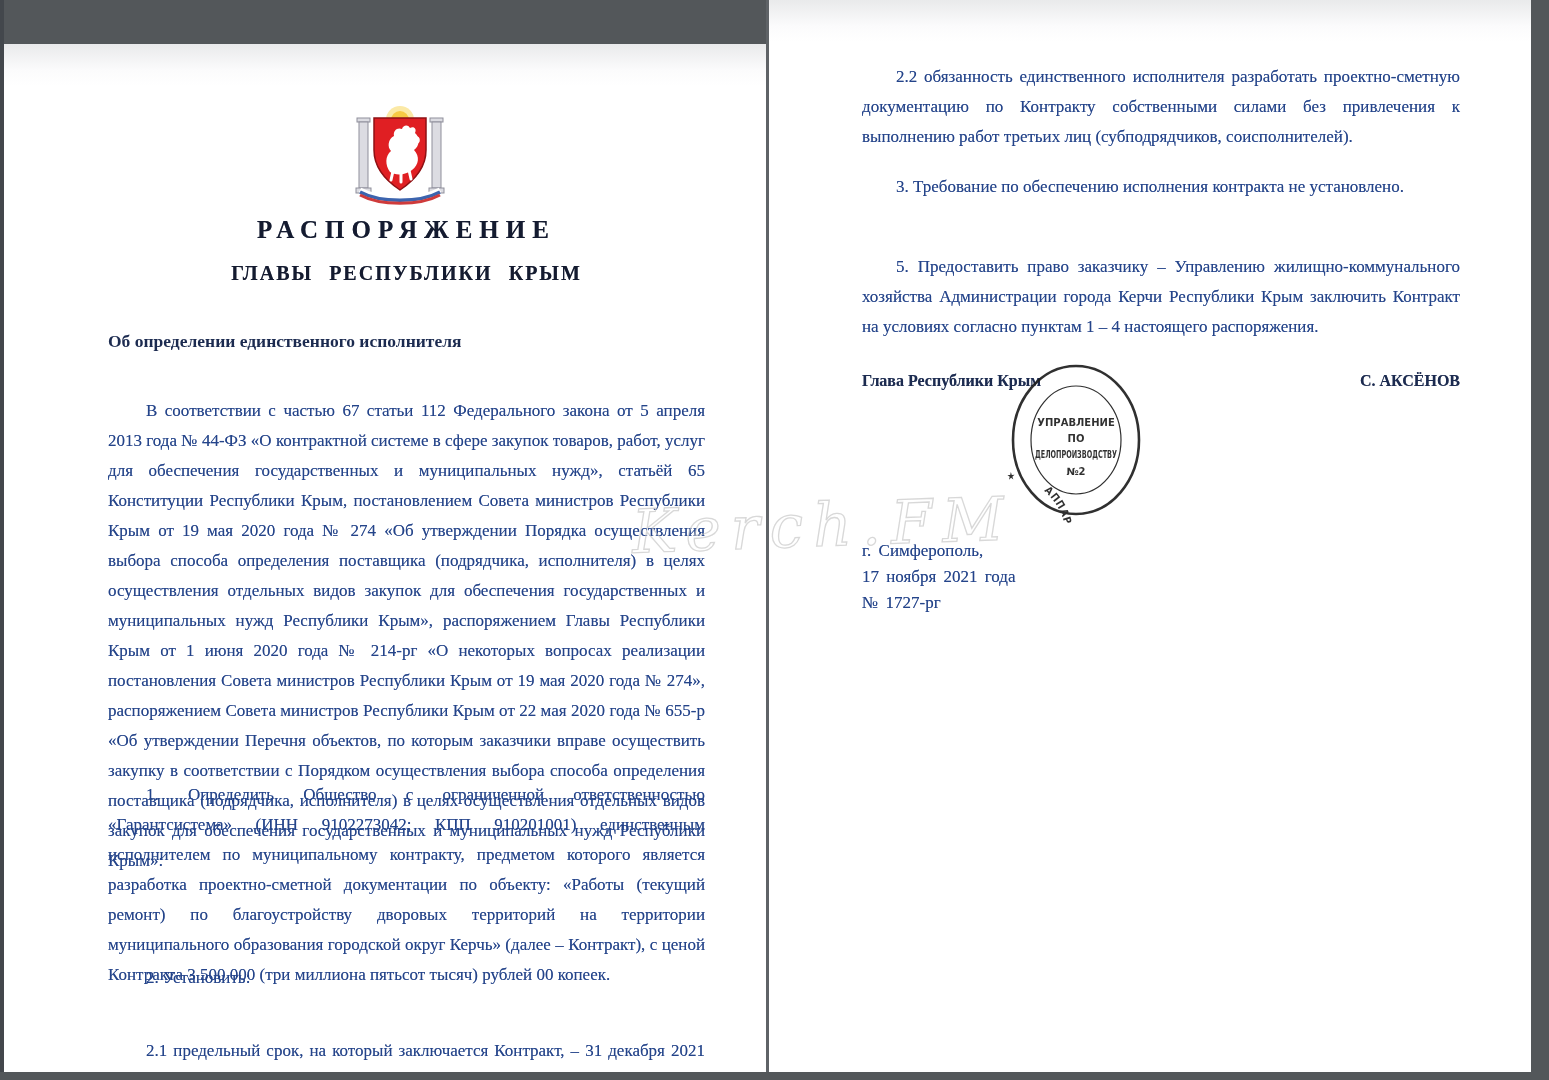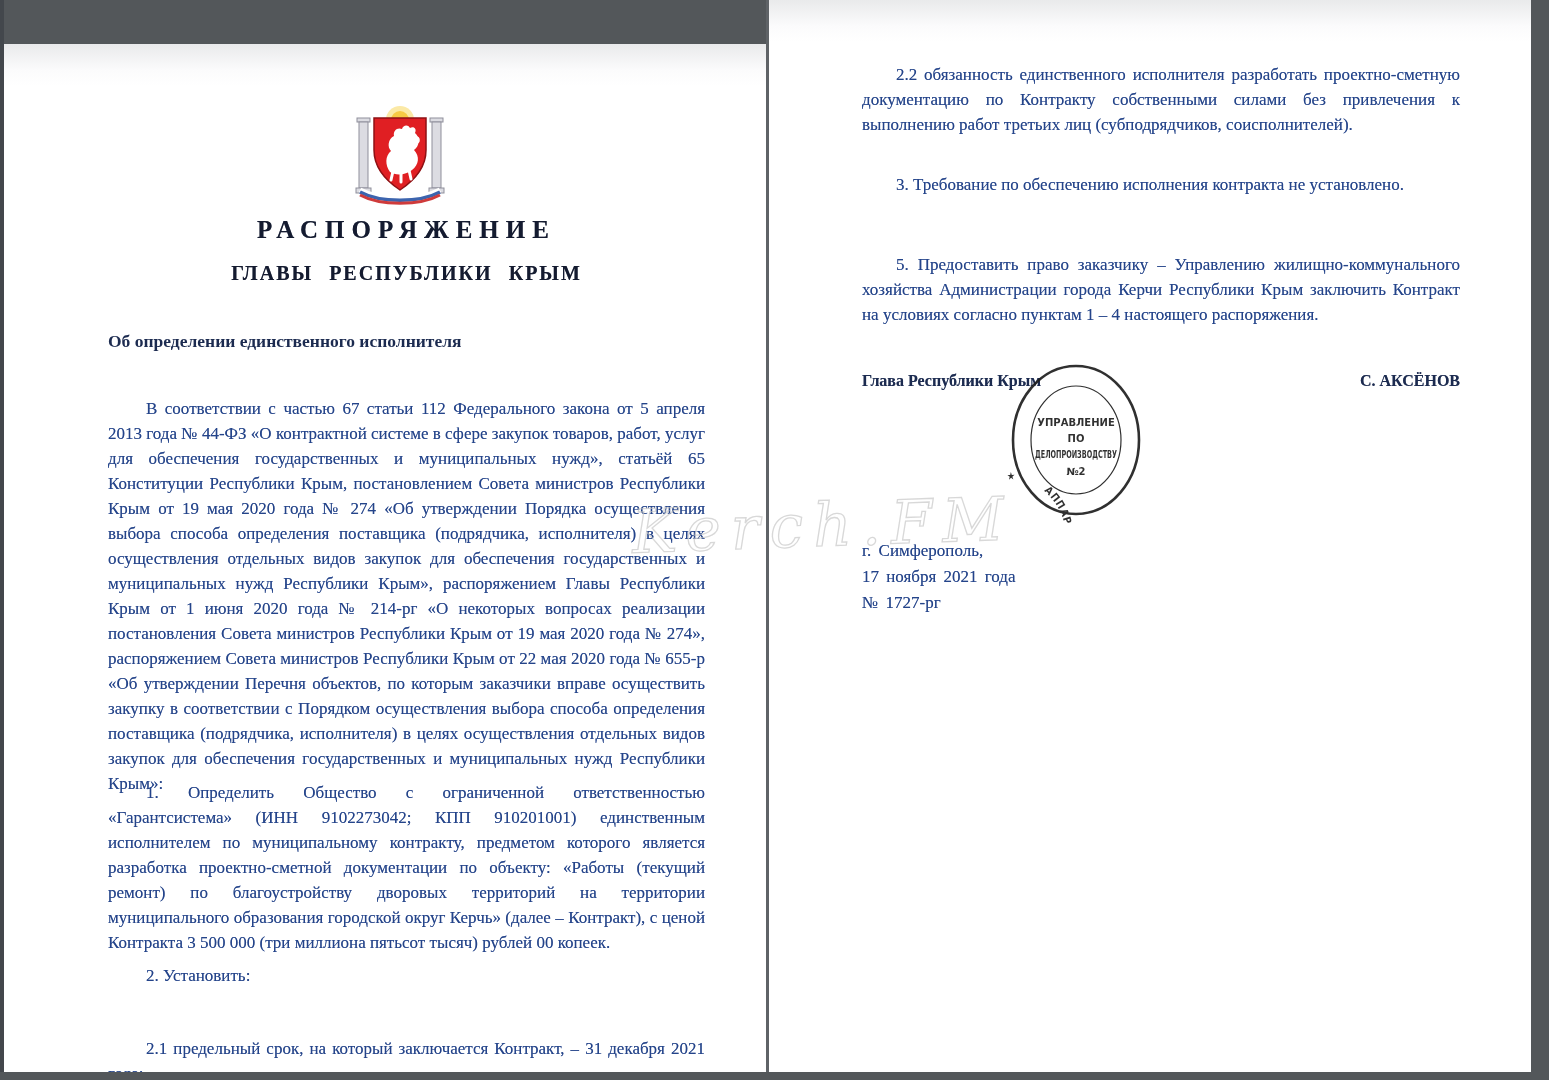--- a/index.html
+++ b/index.html
@@ -16,21 +16,21 @@
     overflow:hidden;
   }
   .page-left{left:4px;margin-top:44px;}
   .page-right{left:769px;}
   .page-divider{
     position:absolute;top:0;left:766px;width:3px;height:1072px;
     background:#5f6367;z-index:4;
   }
   .body-text{
     color:#24448a;
-    font-size:17px;line-height:25px;
+    font-size:17px;line-height:30px;
     text-align:justify;
     text-shadow:0 0 0.5px rgba(36,68,138,0.55);
   }
   .para{position:absolute;width:597px;left:104px;text-indent:38px;margin:0;}
   .page-right .para{left:93px;width:598px;text-indent:34px;}
   .doc-title{
     position:absolute;left:104px;width:597px;top:172px;
     text-align:center;font-weight:bold;color:#141b30;
     font-size:25px;letter-spacing:7px;
     text-shadow:0 0 0.5px rgba(20,27,48,0.6);

